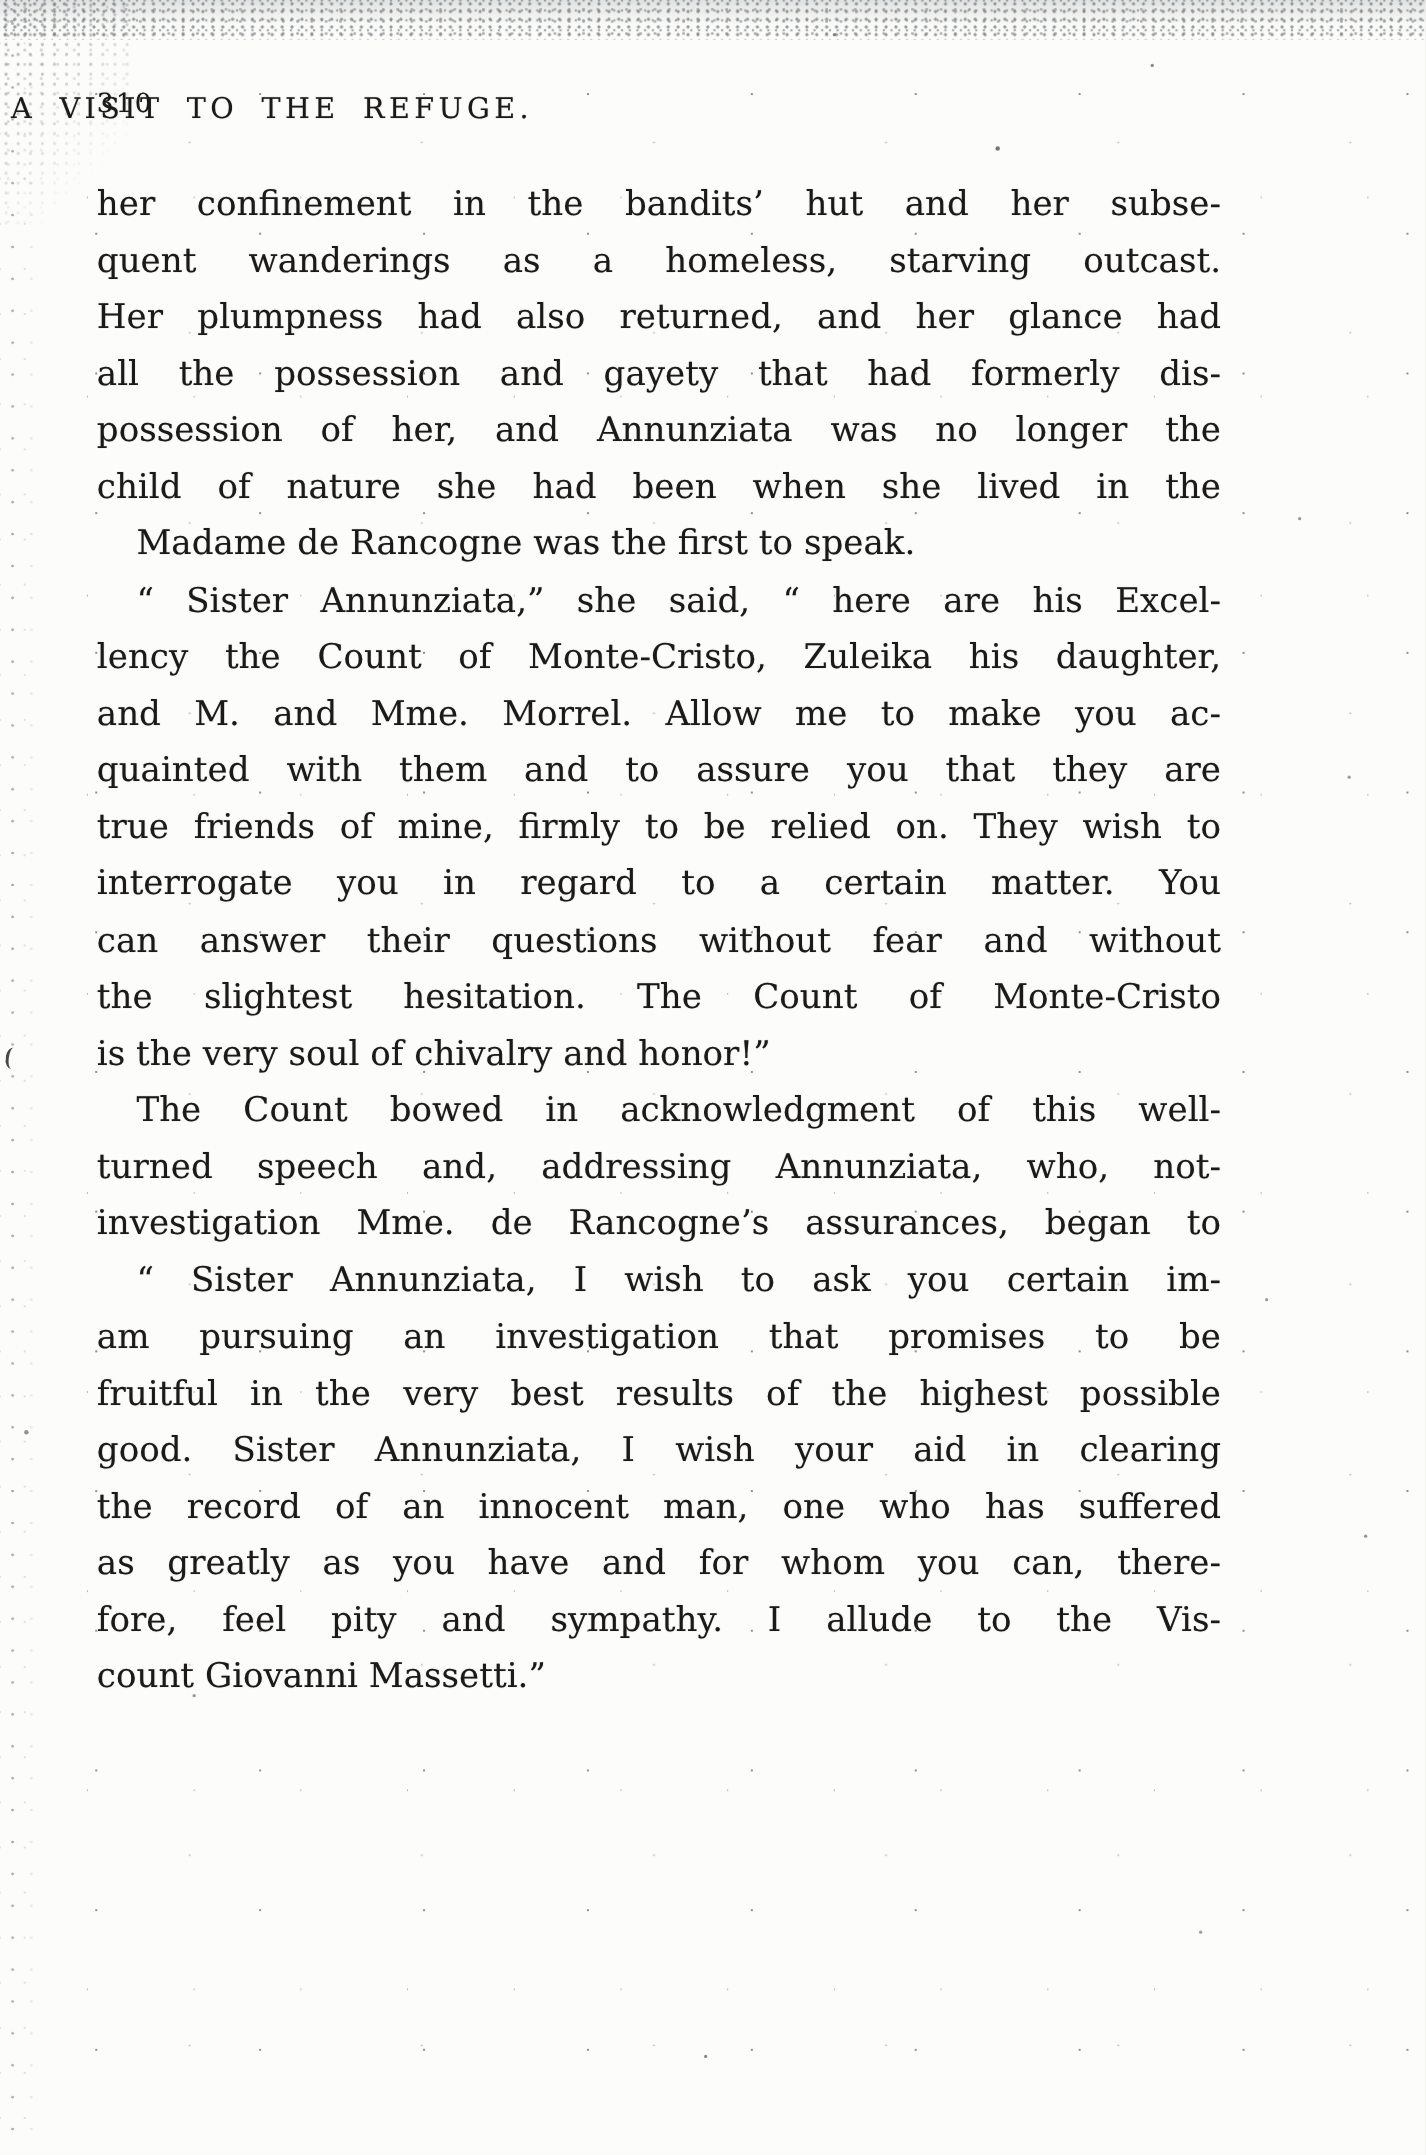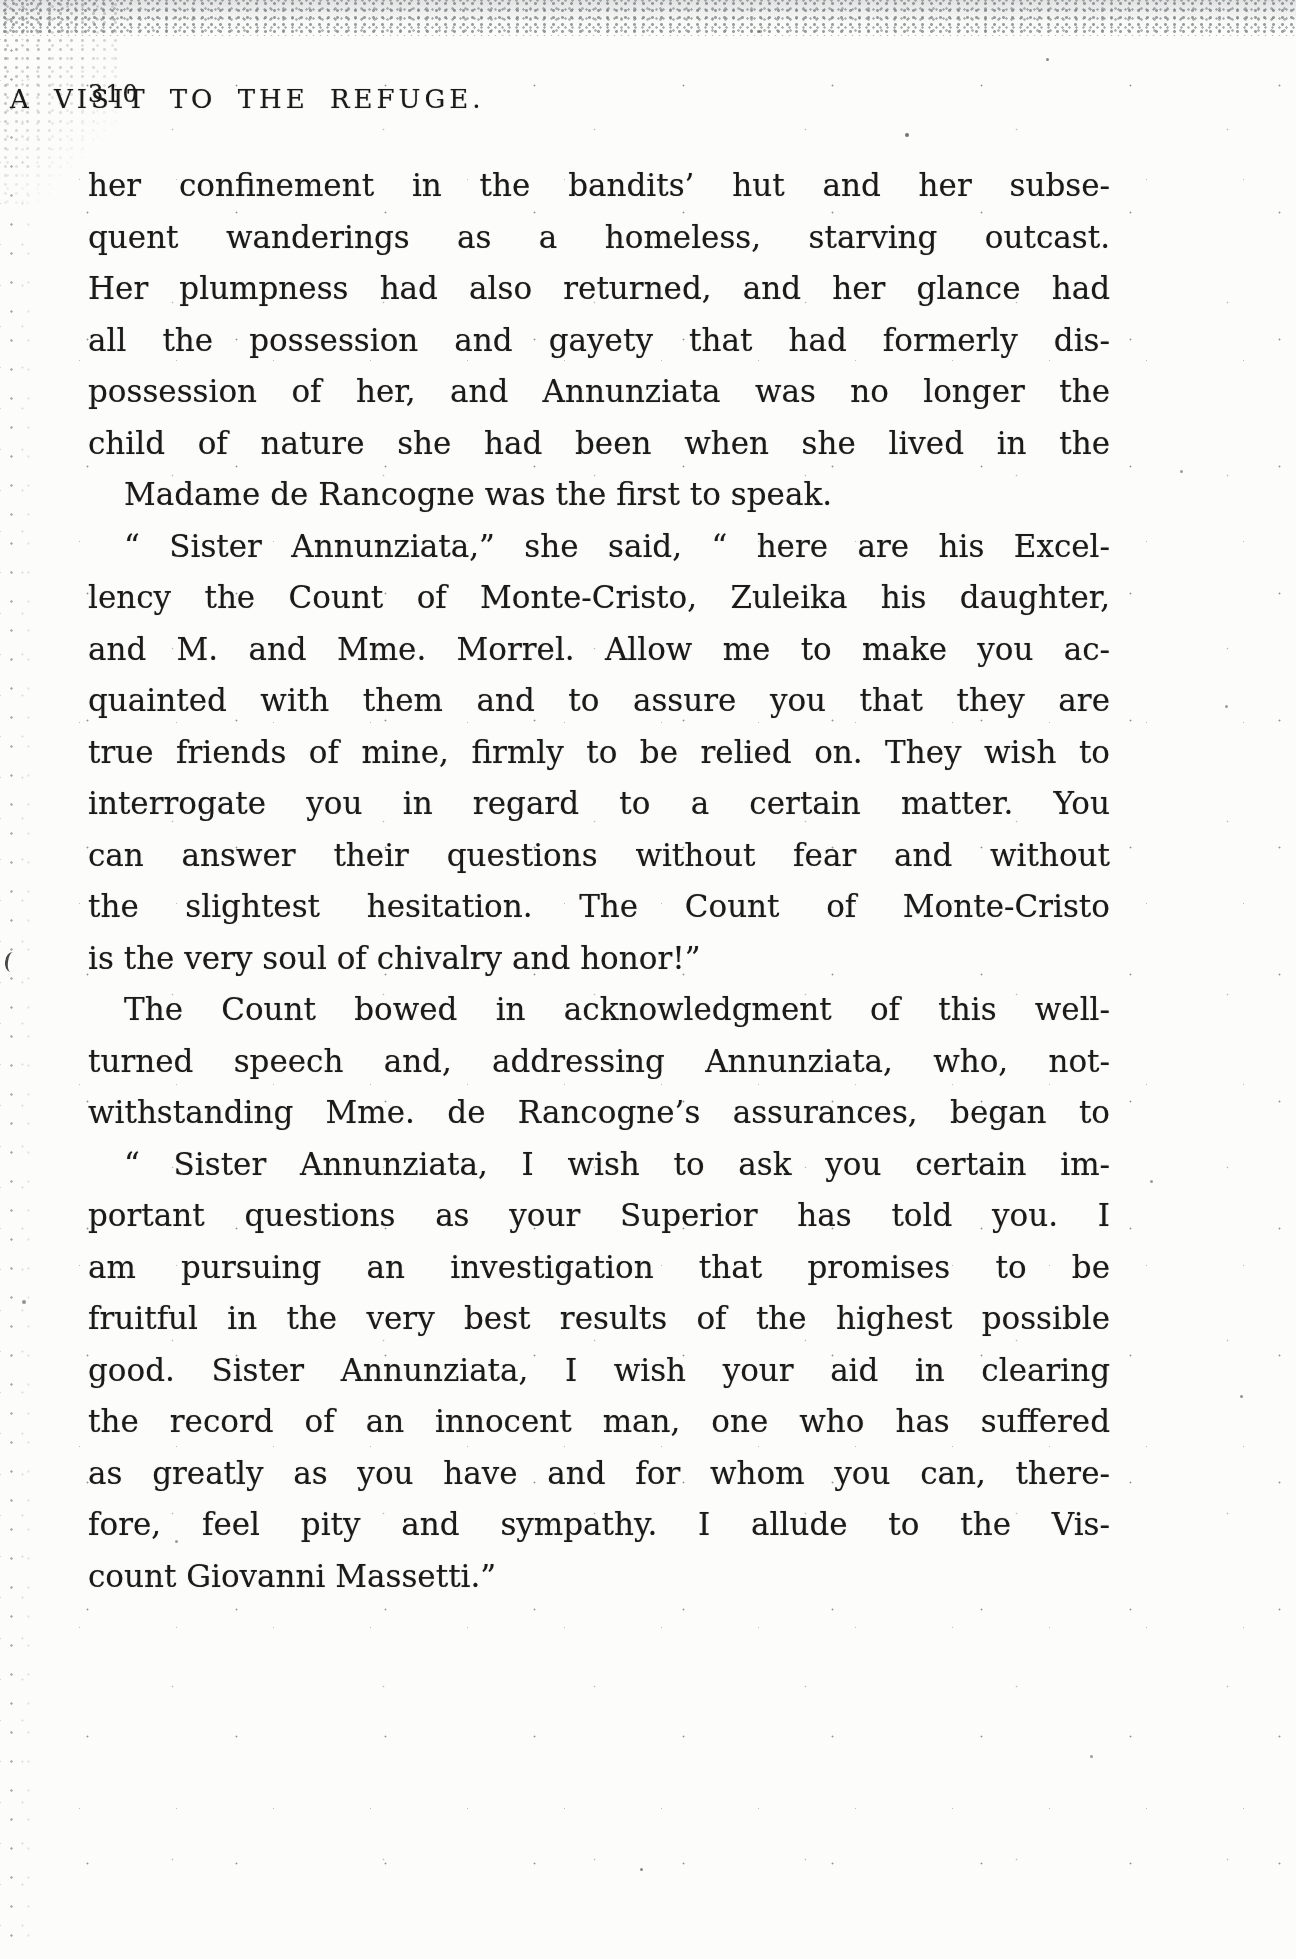--- a/index.html
+++ b/index.html
@@ -137,23 +137,22 @@
     <div class="line">lency the Count of Monte-Cristo, Zuleika his daughter,</div>
     <div class="line">and M. and Mme. Morrel. Allow me to make you ac-</div>
     <div class="line">quainted with them and to assure you that they are</div>
     <div class="line">true friends of mine, firmly to be relied on. They wish to</div>
     <div class="line">interrogate you in regard to a certain matter. You</div>
     <div class="line">can answer their questions without fear and without</div>
     <div class="line">the slightest hesitation. The Count of Monte-Cristo</div>
     <div class="line last">is the very soul of chivalry and honor!”</div>
     <div class="line first">The Count bowed in acknowledgment of this well-</div>
     <div class="line">turned speech and, addressing Annunziata, who, not-</div>
-    <div class="line">withstanding Mme. de Rancogne’s assurances, began to</div>
+    <div class="line">investigation Mme. de Rancogne’s assurances, began to</div>
     <div class="line first">“ Sister Annunziata, I wish to ask you certain im-</div>
-    <div class="line">portant questions as your Superior has told you. I</div>
     <div class="line">am pursuing an investigation that promises to be</div>
     <div class="line">fruitful in the very best results of the highest possible</div>
     <div class="line">good. Sister Annunziata, I wish your aid in clearing</div>
     <div class="line">the record of an innocent man, one who has suffered</div>
     <div class="line">as greatly as you have and for whom you can, there-</div>
     <div class="line">fore, feel pity and sympathy. I allude to the Vis-</div>
     <div class="line last">count Giovanni Massetti.”</div>
   </div>
 
   <div class="hook-mark"></div>

